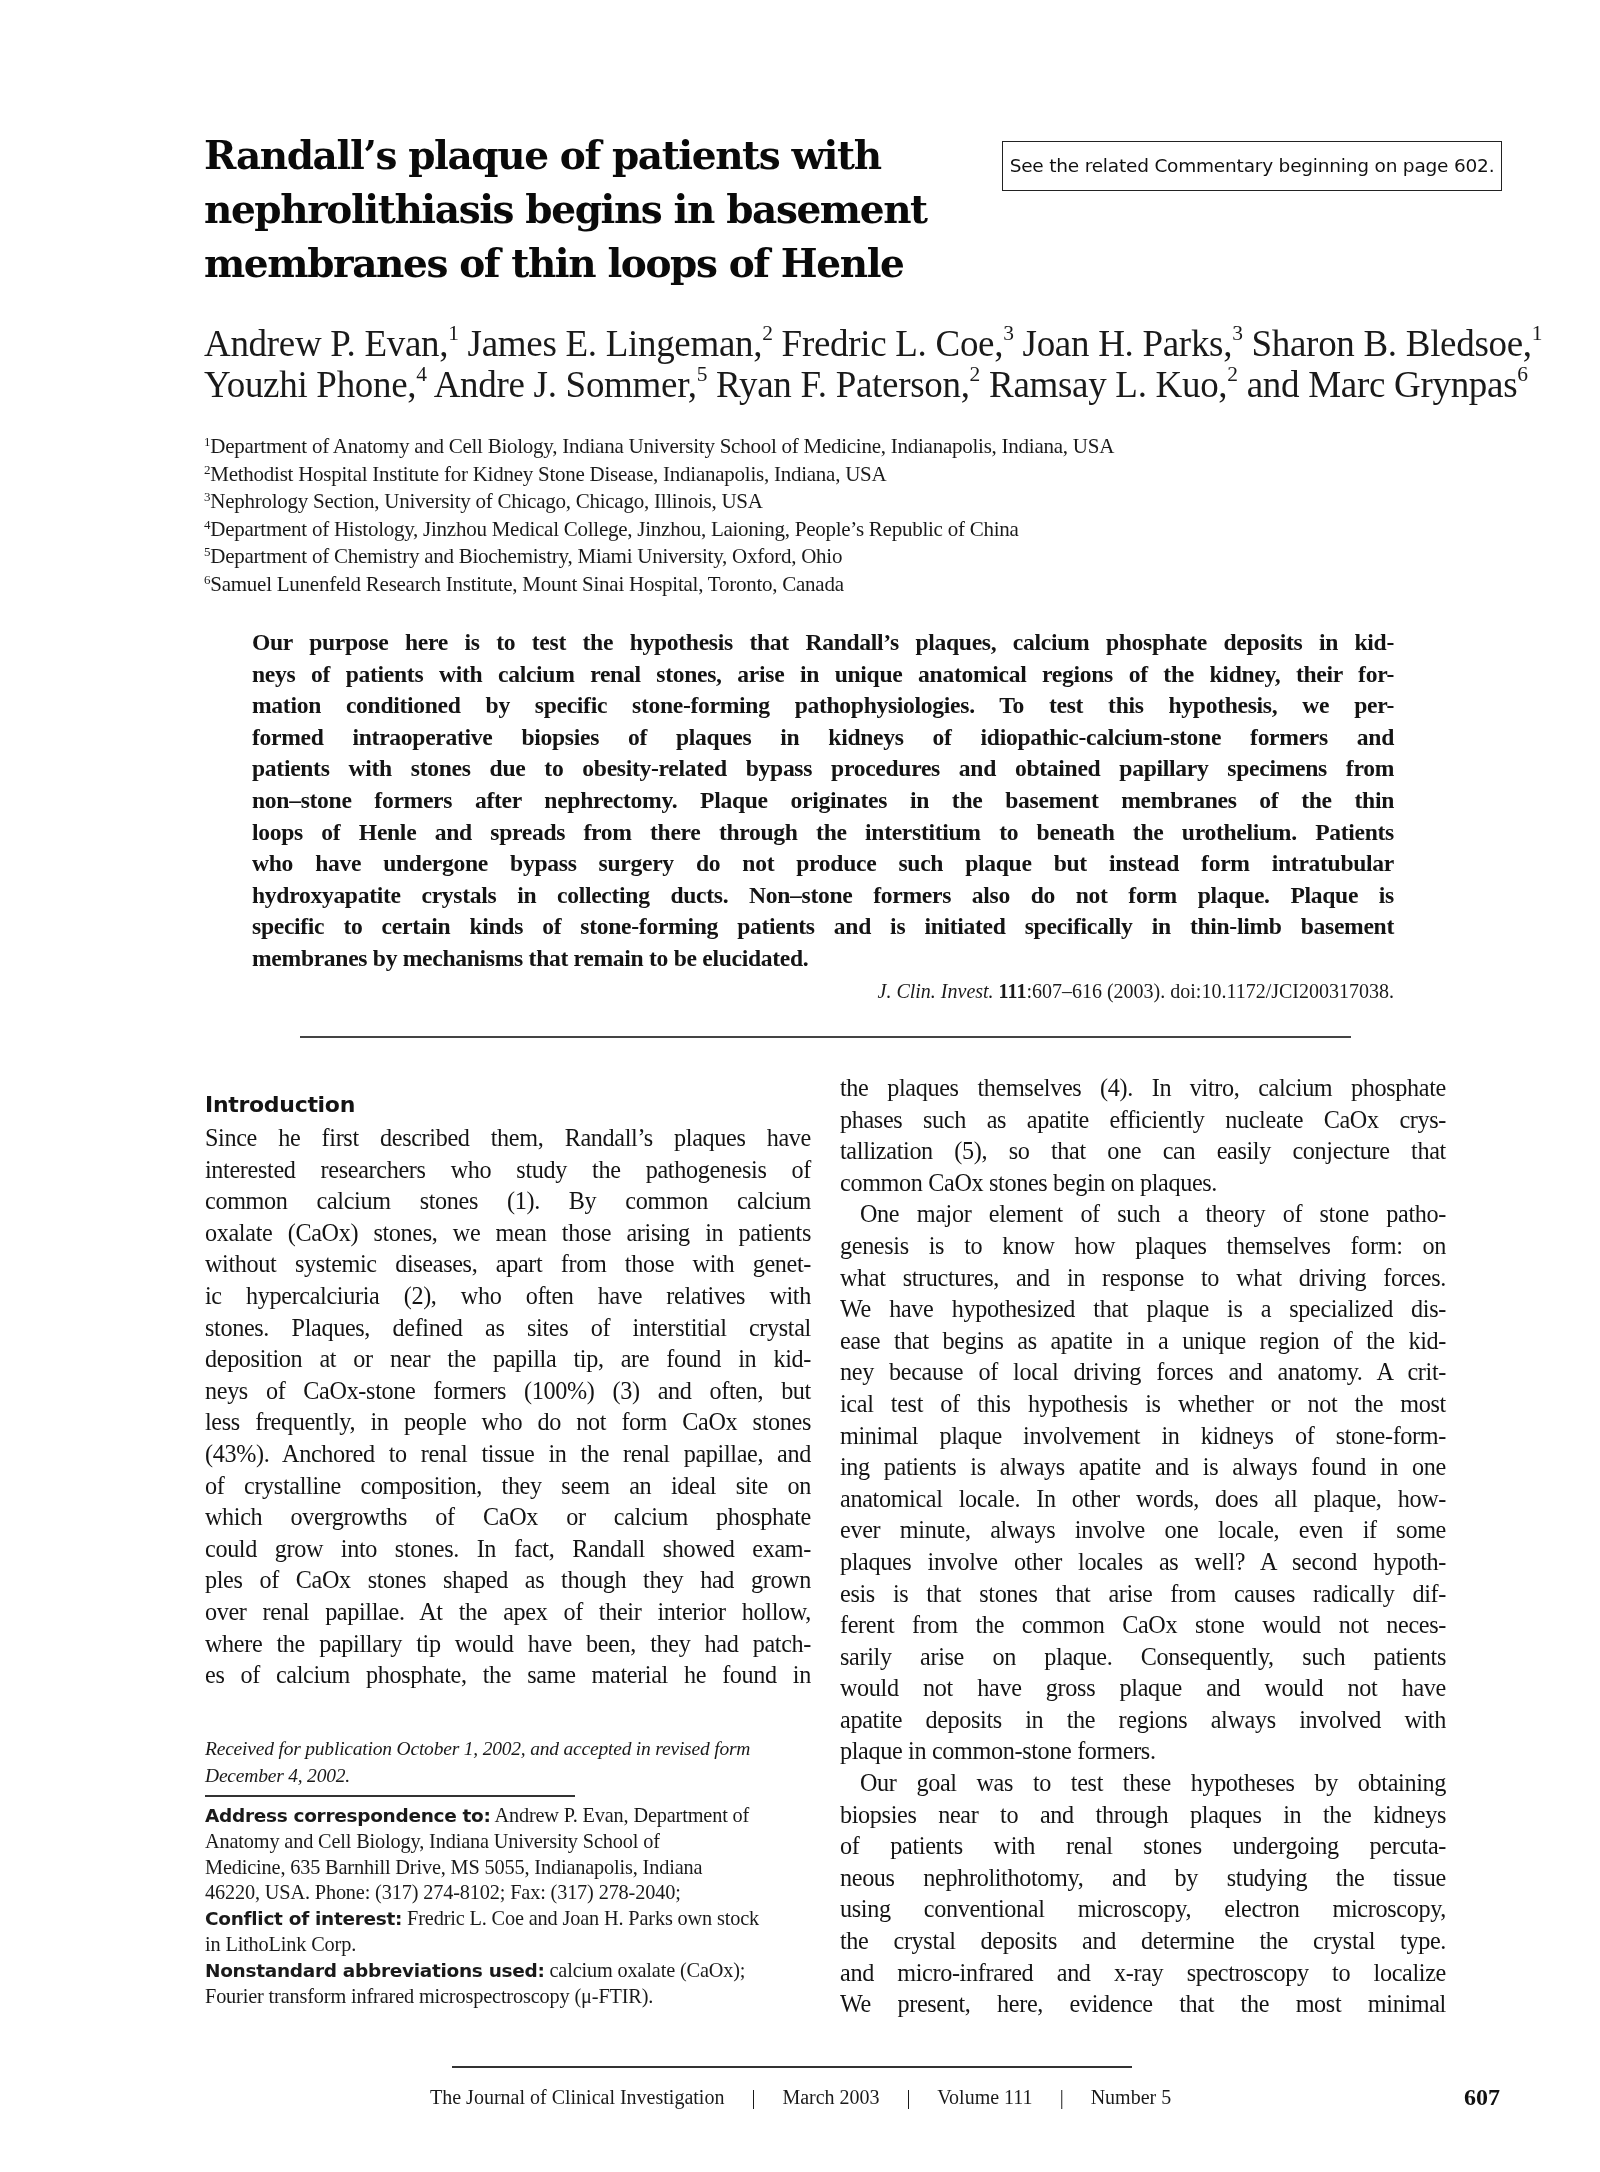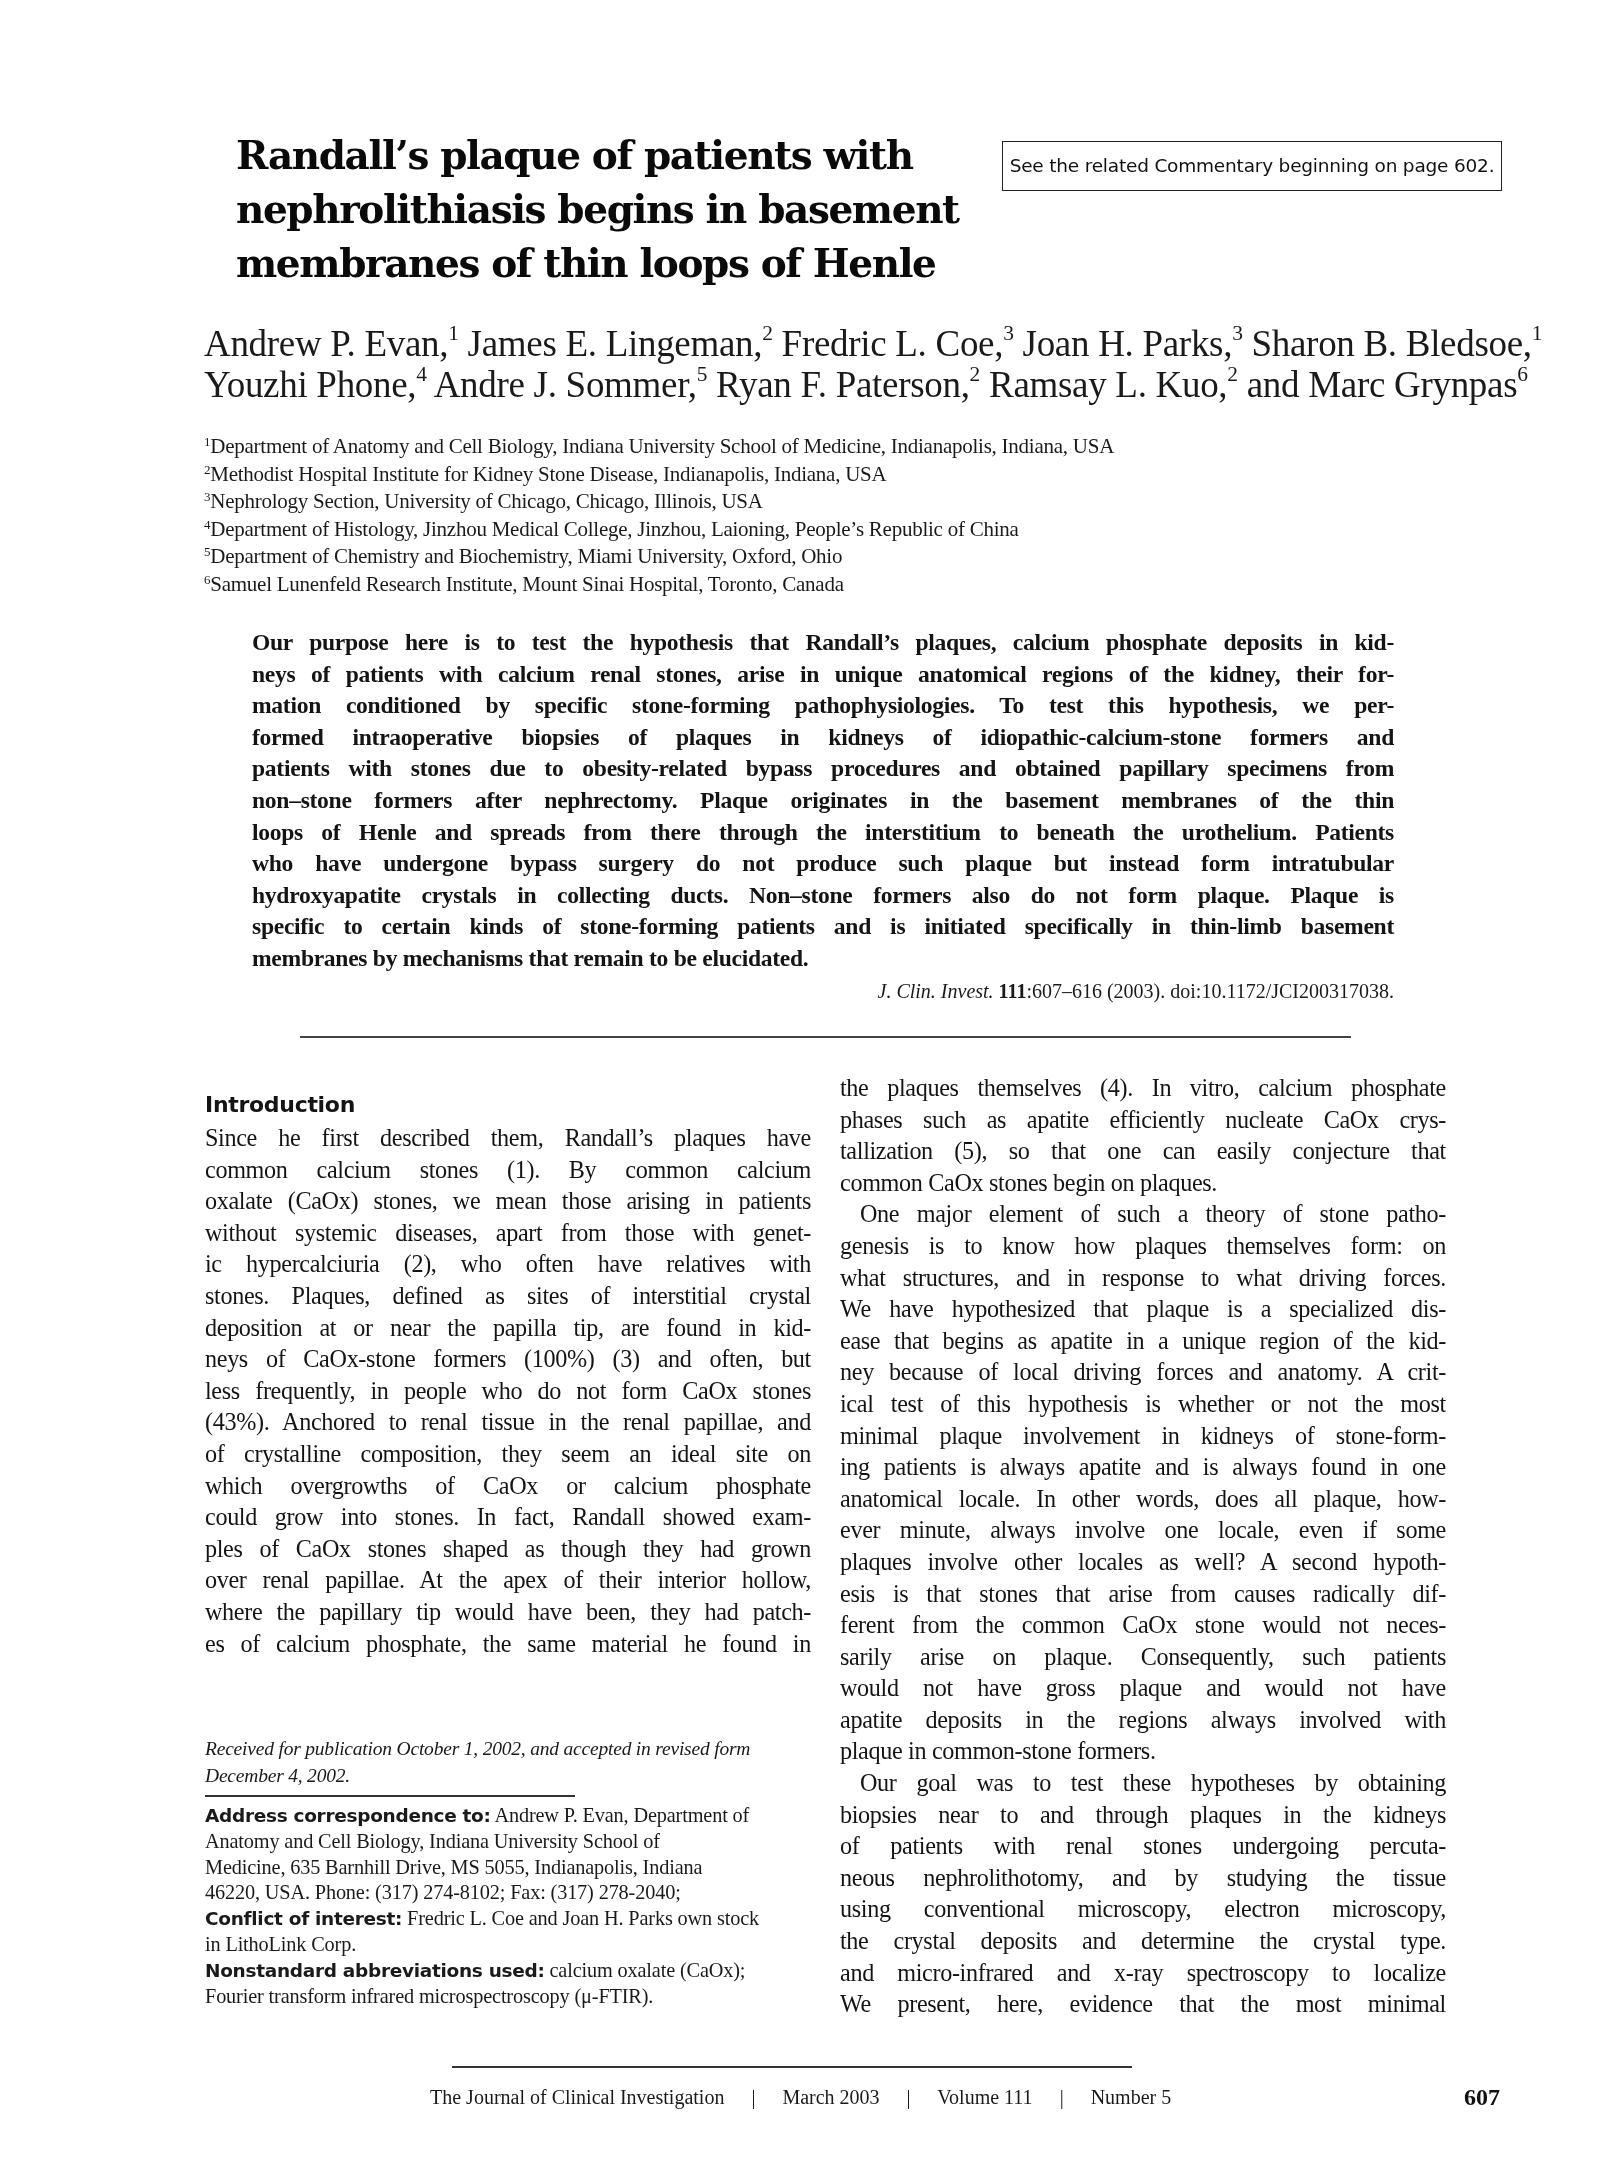--- a/index.html
+++ b/index.html
@@ -10,21 +10,21 @@
   }
   .abs { position: absolute; }
 
   
   #title {
     left: 204px; top: 128px; width: 760px;
     font-family: "DejaVu Serif", "Liberation Serif", serif;
     font-weight: bold; font-size: 39px; line-height: 54px;
     letter-spacing: -1.4px; color: #0a0a0a;
   }
-  #title div { white-space: nowrap; margin-left: 32px; }
+  #title div { white-space: nowrap; }
 
   
   #commentary {
     left: 1002px; top: 141px; width: 500px; height: 50px;
     border: 1.5px solid #222; box-sizing: border-box;
     font-family: "DejaVu Sans", "Liberation Sans", sans-serif;
     font-size: 18.5px; line-height: 47px; text-align: center; letter-spacing: -0.2px;
     color: #111;
   }
 
@@ -162,20 +162,21 @@
   <i>J. Clin. Invest.</i>
   <b>111</b><span>:607–616 (2003). doi:10.1172/JCI200317038.</span>
 </div>
 
 <div id="divider-top" class="abs"></div>
 
 <div id="left-col" class="abs col">
   <span id="intro-heading">Introduction</span>
   <div id="left-lines">
       <span class="ln">Since he first described them, Randall’s plaques have</span>
+      <span class="ln">interested researchers who study the pathogenesis of</span>
       <span class="ln">common calcium stones (1). By common calcium</span>
       <span class="ln">oxalate (CaOx) stones, we mean those arising in patients</span>
       <span class="ln">without systemic diseases, apart from those with genet-</span>
       <span class="ln">ic hypercalciuria (2), who often have relatives with</span>
       <span class="ln">stones. Plaques, defined as sites of interstitial crystal</span>
       <span class="ln">deposition at or near the papilla tip, are found in kid-</span>
       <span class="ln">neys of CaOx-stone formers (100%) (3) and often, but</span>
       <span class="ln">less frequently, in people who do not form CaOx stones</span>
       <span class="ln">(43%). Anchored to renal tissue in the renal papillae, and</span>
       <span class="ln">of crystalline composition, they seem an ideal site on</span>

